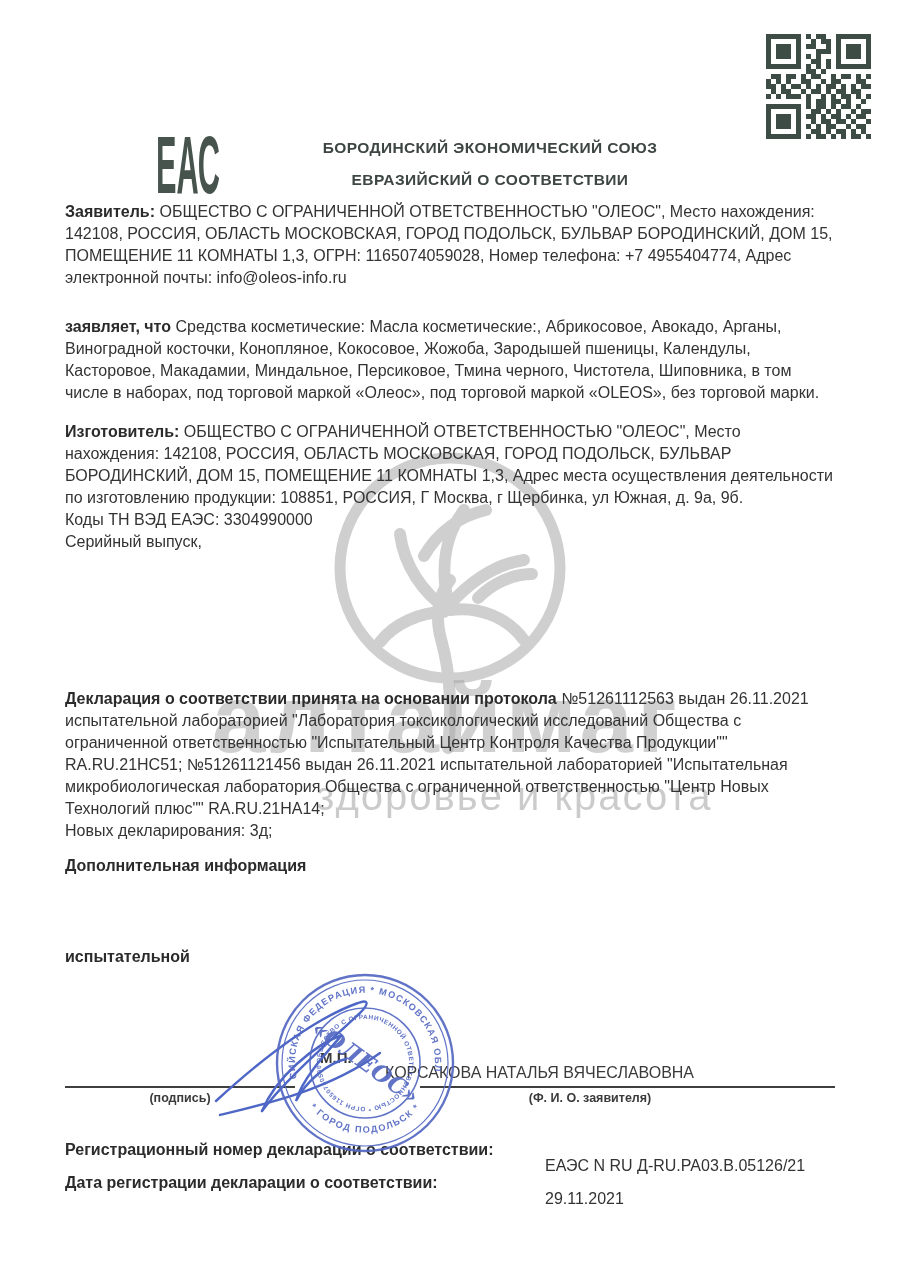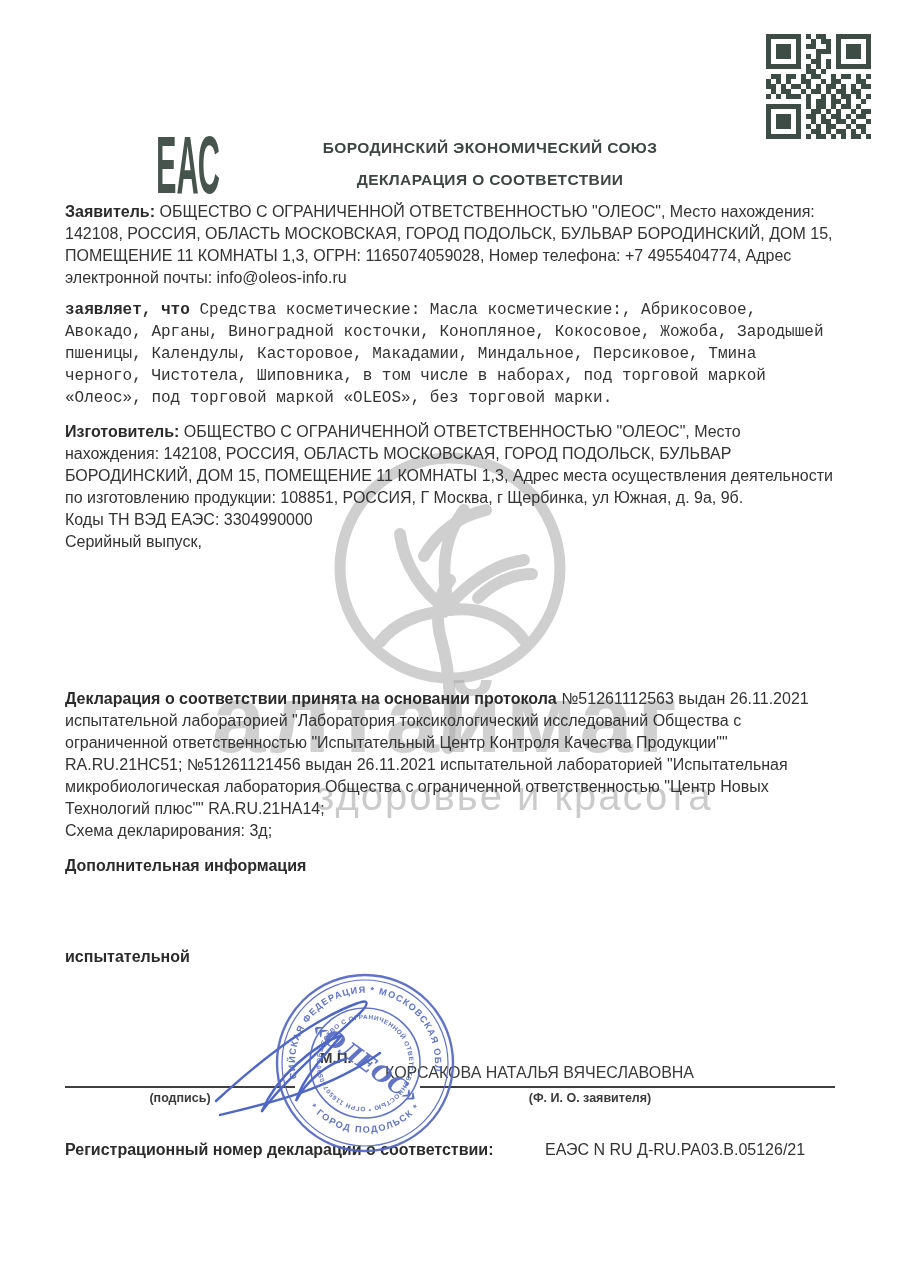--- a/index.html
+++ b/index.html
@@ -17,21 +17,21 @@
   .qr{position:absolute;left:766px;top:34px;display:inline-grid;z-index:1;}
   .title{position:absolute;left:150px;width:680px;text-align:center;font-weight:bold;
          color:#3d4643;font-size:15.5px;letter-spacing:.4px;z-index:1;}
   .title1{top:139px;}
   .title2{top:171px;}
 
   
   .sec{position:absolute;left:65px;width:774px;font-size:16px;line-height:22px;color:#333;z-index:1;}
   .sec b{color:#2b2b2b;}
   .sec-applicant{top:201px;}
-  .sec-declares{top:299px;font-family:Liberation Mono, monospace;}
+  .sec-declares{top:316px;}
   .sec-manufacturer{top:421px;}
   .sec-compliance{top:624px;}
   .sec-basis{top:688px;}
   .sec-additional{top:855px;}
   .sec-validity{top:946px;}
 
   
   .mp{position:absolute;left:320px;top:1049px;font-weight:bold;font-size:15px;color:#3a3a3a;z-index:1;}
   .fio-name{position:absolute;left:385px;top:1064px;font-size:16px;color:#3a3a3a;z-index:1;white-space:nowrap;}
   .sig-line{position:absolute;top:1086px;border-top:2px solid #3f3f3f;height:0;z-index:1;}
@@ -39,21 +39,21 @@
   .sig-line-right{left:420px;width:415px;}
   .sig-caption{position:absolute;top:1091px;font-size:12.5px;font-weight:bold;color:#3a3a3a;text-align:center;z-index:1;}
   .cap-left{left:65px;width:230px;}
   .cap-right{left:420px;width:340px;}
   .signature-svg{position:absolute;left:210px;top:993px;z-index:3;}
   .stamp-svg{position:absolute;left:270px;top:968px;z-index:3;opacity:.92;}
 
   
   .reg-row{position:absolute;left:65px;width:800px;font-size:16px;z-index:1;color:#333;}
   .reg-row .lbl{font-weight:bold;color:#2b2b2b;}
-  .reg-row .val{position:absolute;left:480px;top:0;font-weight:normal;white-space:nowrap;}
+  .reg-row .val{position:absolute;left:480px;top:16px;font-weight:normal;white-space:nowrap;}
   .reg-number{top:1141px;}
   .reg-date{top:1174px;}
 </style>
 </head>
 <body>
 
 <div class="page">
 
   <svg class="wm wm-tree" width="244" height="312" viewBox="0 0 244 312">
     <g fill="none" stroke="#c4c4c4" stroke-width="12" stroke-linecap="round" opacity="0.8">
@@ -514,40 +514,40 @@
       <div style="height: 5px; width: 5px;"></div>
       <div style="height: 5px; width: 5px; background: rgb(62, 76, 70);"></div>
       <div style="height: 5px; width: 5px;"></div>
       <div style="height: 5px; width: 5px; background: rgb(62, 76, 70);"></div>
       <div style="height: 5px; width: 5px; background: rgb(62, 76, 70);"></div>
       <div style="height: 5px; width: 5px;"></div>
       <div style="height: 5px; width: 5px; background: rgb(62, 76, 70);"></div>
     </div>
 
   <div class="title title1">БОРОДИНСКИЙ ЭКОНОМИЧЕСКИЙ СОЮЗ</div>
-  <div class="title title2">ДЕКЛАРАЦИЯ О СООТВЕТСТВИИ</div>
+  <div class="title title2">ЕВРАЗИЙСКИЙ О СООТВЕТСТВИИ</div>
 
   <div class="sec sec-applicant">
     <b>Заявитель:</b><span> ОБЩЕСТВО С ОГРАНИЧЕННОЙ ОТВЕТСТВЕННОСТЬЮ "ОЛЕОС", Место нахождения: 142108, РОССИЯ, ОБЛАСТЬ МОСКОВСКАЯ, ГОРОД ПОДОЛЬСК, БУЛЬВАР БОРОДИНСКИЙ, ДОМ 15, ПОМЕЩЕНИЕ 11 КОМНАТЫ 1,3, ОГРН: 1165074059028, Номер телефона: +7 4955404774, Адрес электронной почты: info@oleos-info.ru</span>
   </div>
 
   <div class="sec sec-declares">
     <b>заявляет, что</b><span> Средства косметические: Масла косметические:, Абрикосовое, Авокадо, Арганы, Виноградной косточки, Конопляное, Кокосовое, Жожоба, Зародышей пшеницы, Календулы, Касторовое, Макадамии, Миндальное, Персиковое, Тмина черного, Чистотела, Шиповника, в том числе в наборах, под торговой маркой «Олеос», под торговой маркой «OLEOS», без торговой марки.</span>
   </div>
 
   <div class="sec sec-manufacturer">
     <b>Изготовитель:</b><span> ОБЩЕСТВО С ОГРАНИЧЕННОЙ ОТВЕТСТВЕННОСТЬЮ "ОЛЕОС", Место нахождения: 142108, РОССИЯ, ОБЛАСТЬ МОСКОВСКАЯ, ГОРОД ПОДОЛЬСК, БУЛЬВАР БОРОДИНСКИЙ, ДОМ 15, ПОМЕЩЕНИЕ 11 КОМНАТЫ 1,3, Адрес места осуществления деятельности по изготовлению продукции: 108851, РОССИЯ, Г Москва, г Щербинка, ул Южная, д. 9а, 9б.</span>
     <div>Коды ТН ВЭД ЕАЭС: 3304990000</div>
     <div>Серийный выпуск,</div>
   </div>
 
 
   <div class="sec sec-basis">
     <b>Декларация о соответствии принята на основании протокола</b><span> №51261112563 выдан 26.11.2021  испытательной лабораторией "Лаборатория токсикологический исследований Общества с ограниченной ответственностью "Испытательный Центр Контроля Качества Продукции"" RA.RU.21НС51; №51261121456 выдан 26.11.2021  испытательной лабораторией "Испытательная микробиологическая лаборатория Общества с ограниченной ответственностью "Центр Новых Технологий плюс"" RA.RU.21НА14;</span>
-    <div>Схема декларирования: 3д;</div>
+    <div>Новых декларирования: 3д;</div>
   </div>
 
   <div class="sec sec-additional">
     <b>Дополнительная информация</b>
   </div>
 
   <div class="sec sec-validity">
     <b>испытательной</b>
   </div>
 
@@ -586,14 +586,18 @@
     <text font-family="Liberation Sans, sans-serif" font-size="6.4" font-weight="bold" fill="#5468c2" letter-spacing="0.6">
       <textPath href="#ringInner">ОБЩЕСТВО С ОГРАНИЧЕННОЙ ОТВЕТСТВЕННОСТЬЮ * ОГРН 1165074059028</textPath>
     </text>
     <text x="95" y="102" transform="rotate(36 95 95)" text-anchor="middle" font-family="DejaVu Serif, serif" font-style="italic" font-weight="bold" font-size="23" fill="#5468c2">«ОЛЕОС»</text>
   </svg>
 
   <div class="reg-row reg-number">
     <span class="lbl">Регистрационный номер декларации о соответствии:</span>
     <span class="val">ЕАЭС N RU Д-RU.РА03.В.05126/21</span>
   </div>
+  <div class="reg-row reg-date">
+    <span class="lbl">Дата регистрации декларации о соответствии:</span>
+    <span class="val">29.11.2021</span>
+  </div>
 
 </div>
 
 </body></html>

